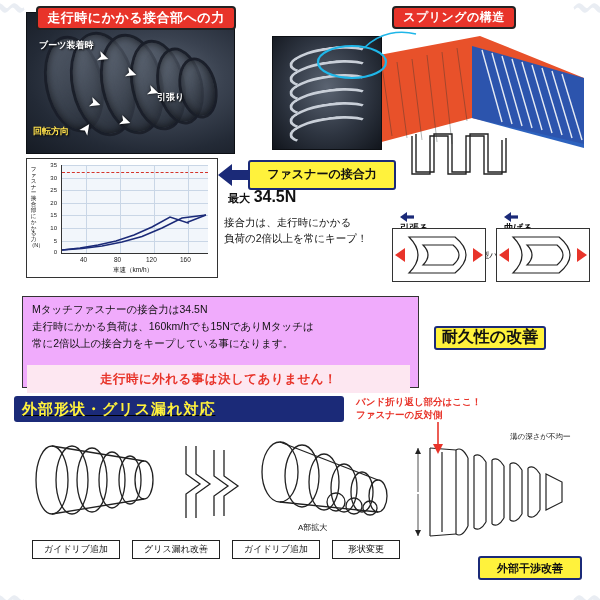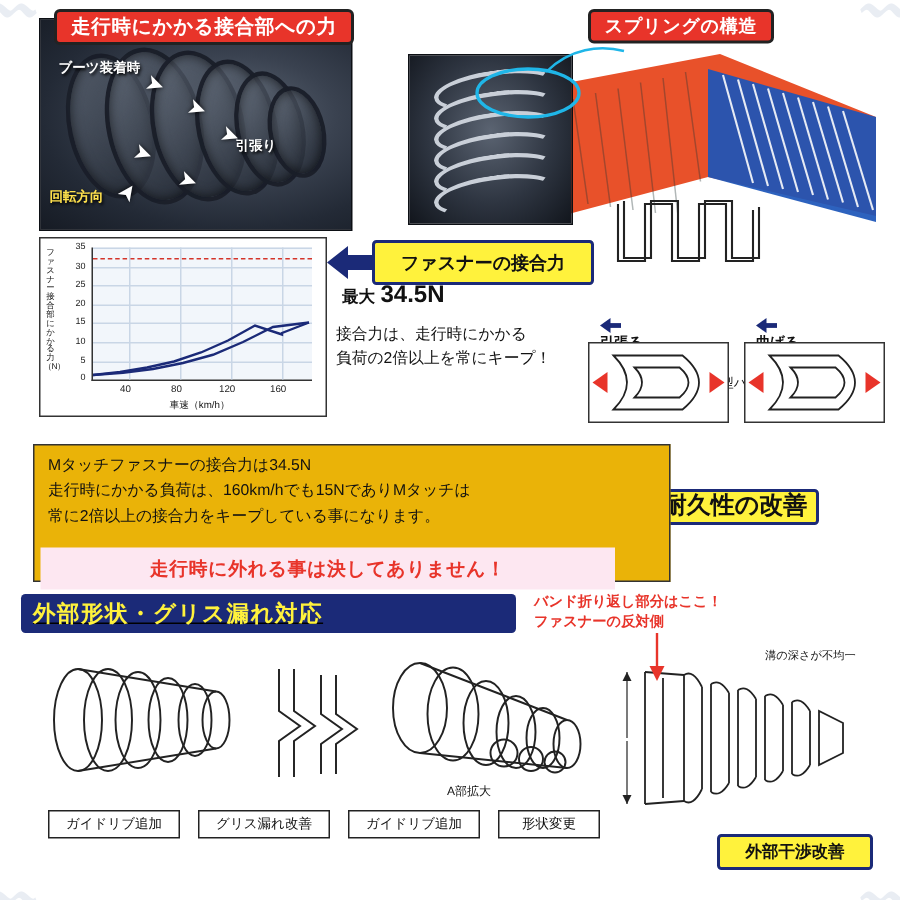--- a/index.html
+++ b/index.html
@@ -54,21 +54,21 @@
     background:radial-gradient(ellipse at 50% 45%,#5b6472 0%,#2e3541 55%,#11151c 100%);
     border:1px solid #0c0f14;}
   .coil{position:absolute;border:3px solid #c9cfd8;border-radius:50%;
     border-right-color:transparent;border-bottom-color:transparent;}
 
   
   .minipanel{position:absolute;border:1px solid #333;background:#fff;}
   .mini-ttl{position:absolute;font-size:9.5px;color:#111;font-weight:bold;white-space:nowrap;}
 
   
-  #midbox{left:22px;top:296px;width:395px;height:90px;border:1px solid #333;background:#eab308;padding-left:28px;}
+  #midbox{left:22px;top:296px;width:395px;height:90px;border:1px solid #333;background:#f0abfc;}
   #midbox .ln{position:absolute;left:9px;font-size:10.5px;color:#111;white-space:nowrap;}
   #pinkstrip{position:absolute;left:4px;top:56px;width:383px;height:28px;
     background:#fde7f1;display:flex;align-items:center;justify-content:center;margin-top:12px;}
   #pinkstrip span{color:#e8342a;font-weight:bold;font-size:12.5px;letter-spacing:0.5px;}
 
   
   #bottom{left:8px;top:392px;width:584px;height:200px;}
   #bottom-ttlbar{position:absolute;left:6px;top:4px;width:330px;height:26px;
     background:#1b2a78;border-radius:3px;display:flex;align-items:center;text-decoration:underline;}
   #bottom-ttlbar span{color:#fff23c;font-weight:bold;font-size:15px;margin-left:8px;letter-spacing:1px;}
@@ -152,21 +152,21 @@
     <div class="ytick" style="left:18px;top:78.6px;">5</div>
     <div class="ytick" style="left:18px;top:90px;">0</div>
 
     <div class="xtick" style="left:53px;top:98px;">40</div>
     <div class="xtick" style="left:87px;top:98px;">80</div>
     <div class="xtick" style="left:119px;top:98px;">120</div>
     <div class="xtick" style="left:153px;top:98px;">160</div>
     <div id="xaxis-title" style="left:86px;top:107px;">車速（km/h）</div>
   </div>
 
-  <div class="abs" style="left:222px;top:160px;width:170px;height:30px;">
+  <div class="abs" style="left:222px;top:160px;width:170px;height:30px;font-family:Liberation Mono, monospace;">
 
     <svg width="34" height="30" style="position:absolute;left:-4px;top:0;">
       <polygon points="0,15 14,4 14,10 34,10 34,20 14,20 14,26" fill="#1b2a78"></polygon>
     </svg>
     <div class="ttl-yellow" style="position:absolute;left:26px;top:0;width:144px;height:26px;line-height:26px;font-size:12px;">ファスナーの接合力</div>
   </div>
   <div class="abs" style="left:228px;top:188px;width:170px;font-size:13px;font-weight:bold;color:#111;">
     <span style="font-size:11px;">最大</span>
     <span style="font-size:16px;">34.5N</span>
   </div>

